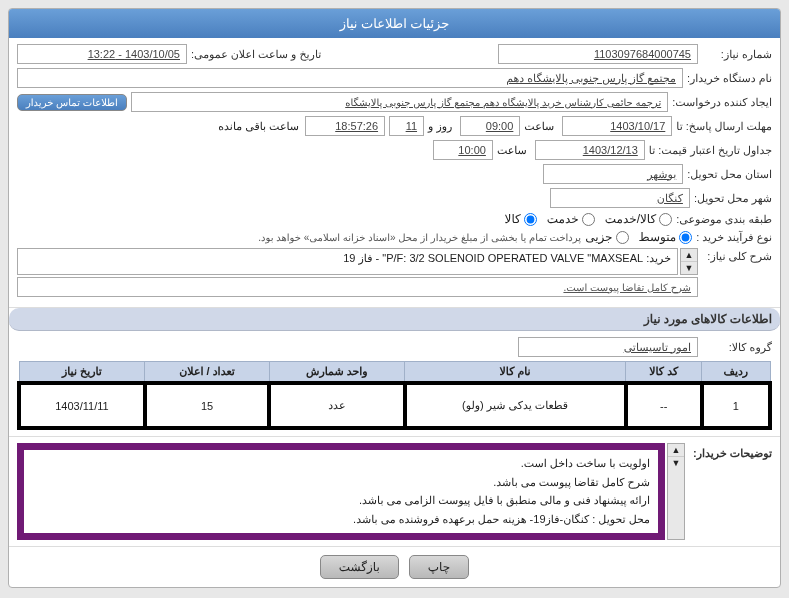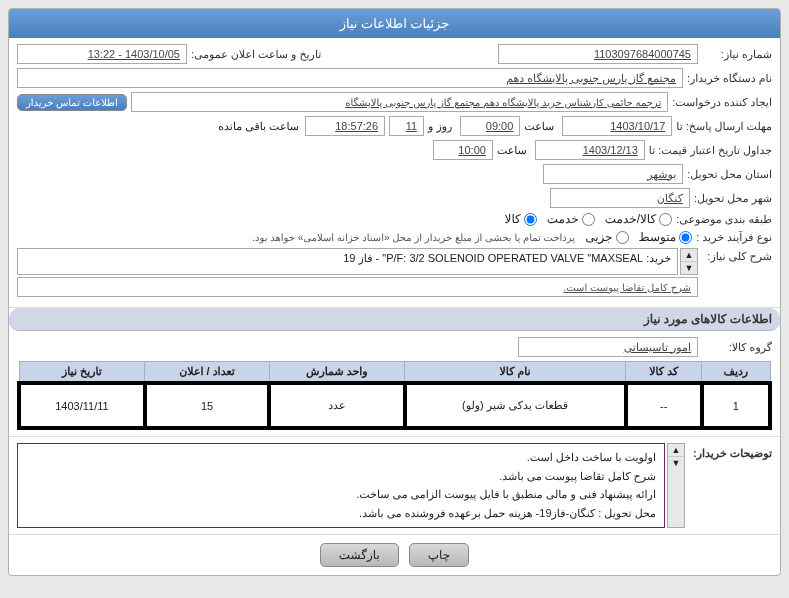--- a/index.html
+++ b/index.html
@@ -76,21 +76,21 @@
       text-align: center;
       font-weight: bold;
     }
     table.data-table td {
       border: 4px solid #000000;
       padding: 14px 6px;
       text-align: center;
       background: #fff;
     }
     .notes-box {
-      border: 1px solid #701a75;
+      border: 7px solid #701a75;
       background: #fff;
       padding: 4px 8px;
       font-size: 11px;
       line-height: 1.7;
       min-height: 60px;
       text-align: right;
     }
     .notes-label {
       font-weight: bold;
       font-size: 11px;
@@ -251,21 +251,21 @@
         <div class="radio-group">
           <div class="radio-item">
             <input type="radio" name="farayand" style="">
             <span>جزیی</span>
           </div>
           <div class="radio-item">
             <input type="radio" name="farayand" checked="" style="">
             <span>متوسط</span>
           </div>
         </div>
-        <span style="font-size:10px;color:#555;margin-right:6px;">پرداخت تمام یا بخشی از مبلغ خریدار از محل «اسناد خزانه اسلامی» خواهد بود.</span>
+        <span style="font-size:10px;color:#555;margin-right:0;">پرداخت تمام یا بخشی از مبلغ خریدار از محل «اسناد خزانه اسلامی» خواهد بود.</span>
       </div>
 
       <div class="form-row" style="align-items:flex-start;">
         <span class="form-label" style="padding-top:2px;">شرح کلی نیاز:</span>
         <div style="flex:1;display:flex;flex-direction:column;gap:2px;">
           <div style="display:flex;gap:2px;align-items:stretch;">
             <div class="scroll-arrows">
               <div class="scroll-arrow">▲</div>
               <div class="scroll-arrow">▼</div>
             </div>
@@ -317,21 +317,21 @@
       <div style="display:flex;align-items:flex-start;gap:8px;">
         <span class="notes-label">توضیحات خریدار:</span>
         <div style="flex:1;display:flex;gap:2px;align-items:stretch;">
           <div class="scroll-arrows">
             <div class="scroll-arrow">▲</div>
             <div class="scroll-arrow">▼</div>
           </div>
           <div class="notes-box" style="flex:1;">
             <div>اولویت با ساخت داخل است.</div>
             <div>شرح کامل تقاضا پیوست می باشد.</div>
-            <div>ارائه پیشنهاد فنی و مالی منطبق با فایل پیوست الزامی می ساخت.</div>
+            <div>ارائه پیشنهاد فنی و مالی منطبق با فایل پیوست الزامی می باشد.</div>
             <div>محل تحویل : کنگان-فاز19- هزینه حمل برعهده فروشنده می باشد.</div>
           </div>
         </div>
       </div>
     </div>
 
     <div class="footer-buttons">
       <button class="btn btn-gray">چاپ</button>
       <button class="btn btn-gray">بازگشت</button>
     </div>

